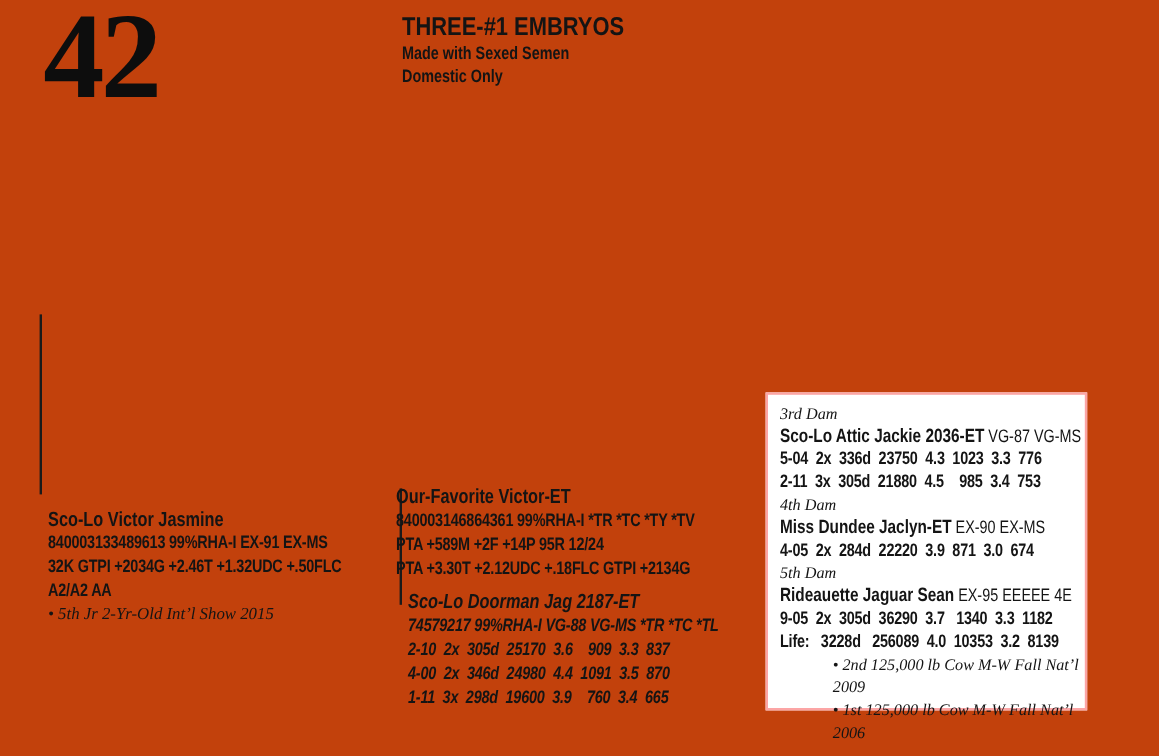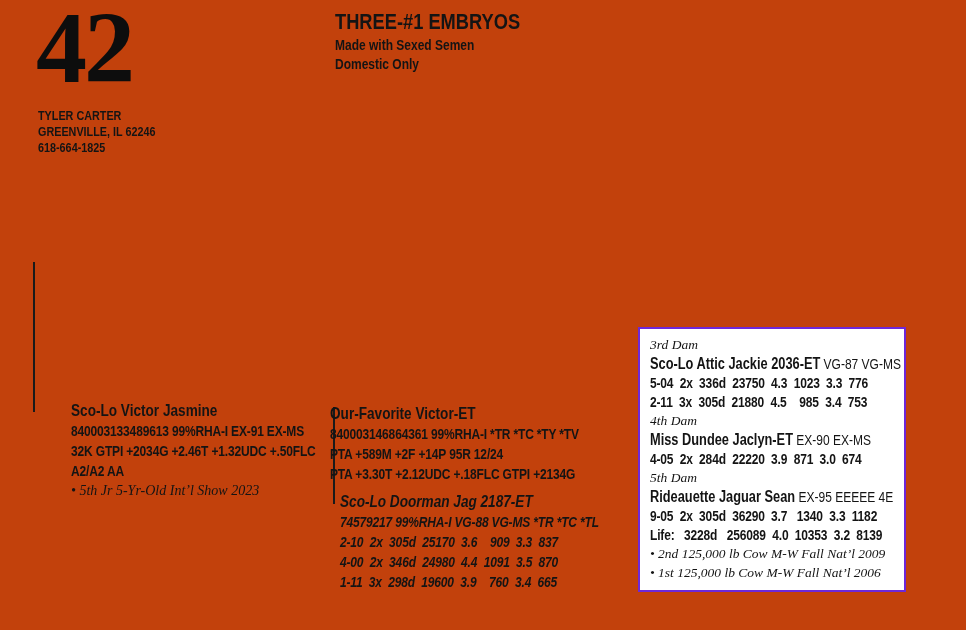--- a/index.html
+++ b/index.html
@@ -33,62 +33,57 @@
   .animal-name  { font-size: 17px; font-weight: bold; line-height: 20px; }
   .animal-line  { font-size: 15px; font-weight: bold; line-height: 20px; letter-spacing: -0.2px; }
   .show-note    { font-family: "Liberation Serif", serif; font-style: italic;
                   font-size: 14px; font-weight: normal; line-height: 20px; }
 
   .bracket { position: absolute; width: 2px; background: #1a1a1a; }
 
   .maternal-box {
     position: absolute; left: 638px; top: 327px;
     width: 268px; height: 265px;
-    border: 2px solid #6d28d9;
+    border: 2px solid #fca5a5;
     box-sizing: border-box;
     padding: 6px 0 0 10px;
     background: #ffffff;
   }
   .dam-label { font-family: "Liberation Serif", serif; font-style: italic;
                font-size: 13.5px; line-height: 19px; }
   .cow-line  { font-size: 16px; font-weight: bold; line-height: 19px; }
   .cow-score { font-size: 15px; font-weight: normal; }
   .record    { font-size: 15px; font-weight: bold; line-height: 19px; letter-spacing: -0.2px; }
   .award     { font-family: "Liberation Serif", serif; font-style: italic;
-               font-size: 13.5px; line-height: 19px; }
+               font-size: 13.5px; line-height: 19px; margin-left: 44px; }
 </style>
 </head>
 <body>
 
 <div class="page">
 
   <div class="lot-number">42</div>
 
-  <div class="consignor">
-    <div class="cnd">TYLER CARTER</div>
-    <div class="cnd">GREENVILLE, IL 62246</div>
-    <div class="cnd">618-664-1825</div>
-  </div>
 
   <div class="title-block">
     <div class="title-heading cnd-wide">THREE-#1 EMBRYOS</div>
     <div class="title-sub cnd">Made with Sexed Semen</div>
     <div class="title-sub cnd">Domestic Only</div>
   </div>
 
   <div class="bracket" style="left:33px; top:262px; height:150px;"></div>
   <div class="bracket" style="left:333px; top:407px; height:97px;"></div>
 
 
-  <div class="animal-block" style="left:40px; top:401px;margin-left:31px;">
+  <div class="animal-block" style="left:40px; top:423px;">
     <div class="animal-name cnd">Sco-Lo Victor Jasmine</div>
     <div class="animal-line cnd">840003133489613 99%RHA-I EX-91 EX-MS</div>
     <div class="animal-line cnd">32K GTPI +2034G +2.46T +1.32UDC +.50FLC</div>
     <div class="animal-line cnd">A2/A2 AA</div>
-    <div class="show-note">• 5th Jr 5-Yr-Old Int’l Show 2023</div>
+    <div class="show-note">• 5th Jr 2-Yr-Old Int’l Show 2015</div>
   </div>
 
   <div class="animal-block" style="left:330px; top:404px;">
     <div class="animal-name cnd">Our-Favorite Victor-ET</div>
     <div class="animal-line cnd">840003146864361 99%RHA-I *TR *TC *TY *TV</div>
     <div class="animal-line cnd">PTA +589M +2F +14P 95R 12/24</div>
     <div class="animal-line cnd">PTA +3.30T +2.12UDC +.18FLC GTPI +2134G</div>
   </div>
 
   <div class="animal-block" style="left:340px; top:492px;font-style:italic;">

